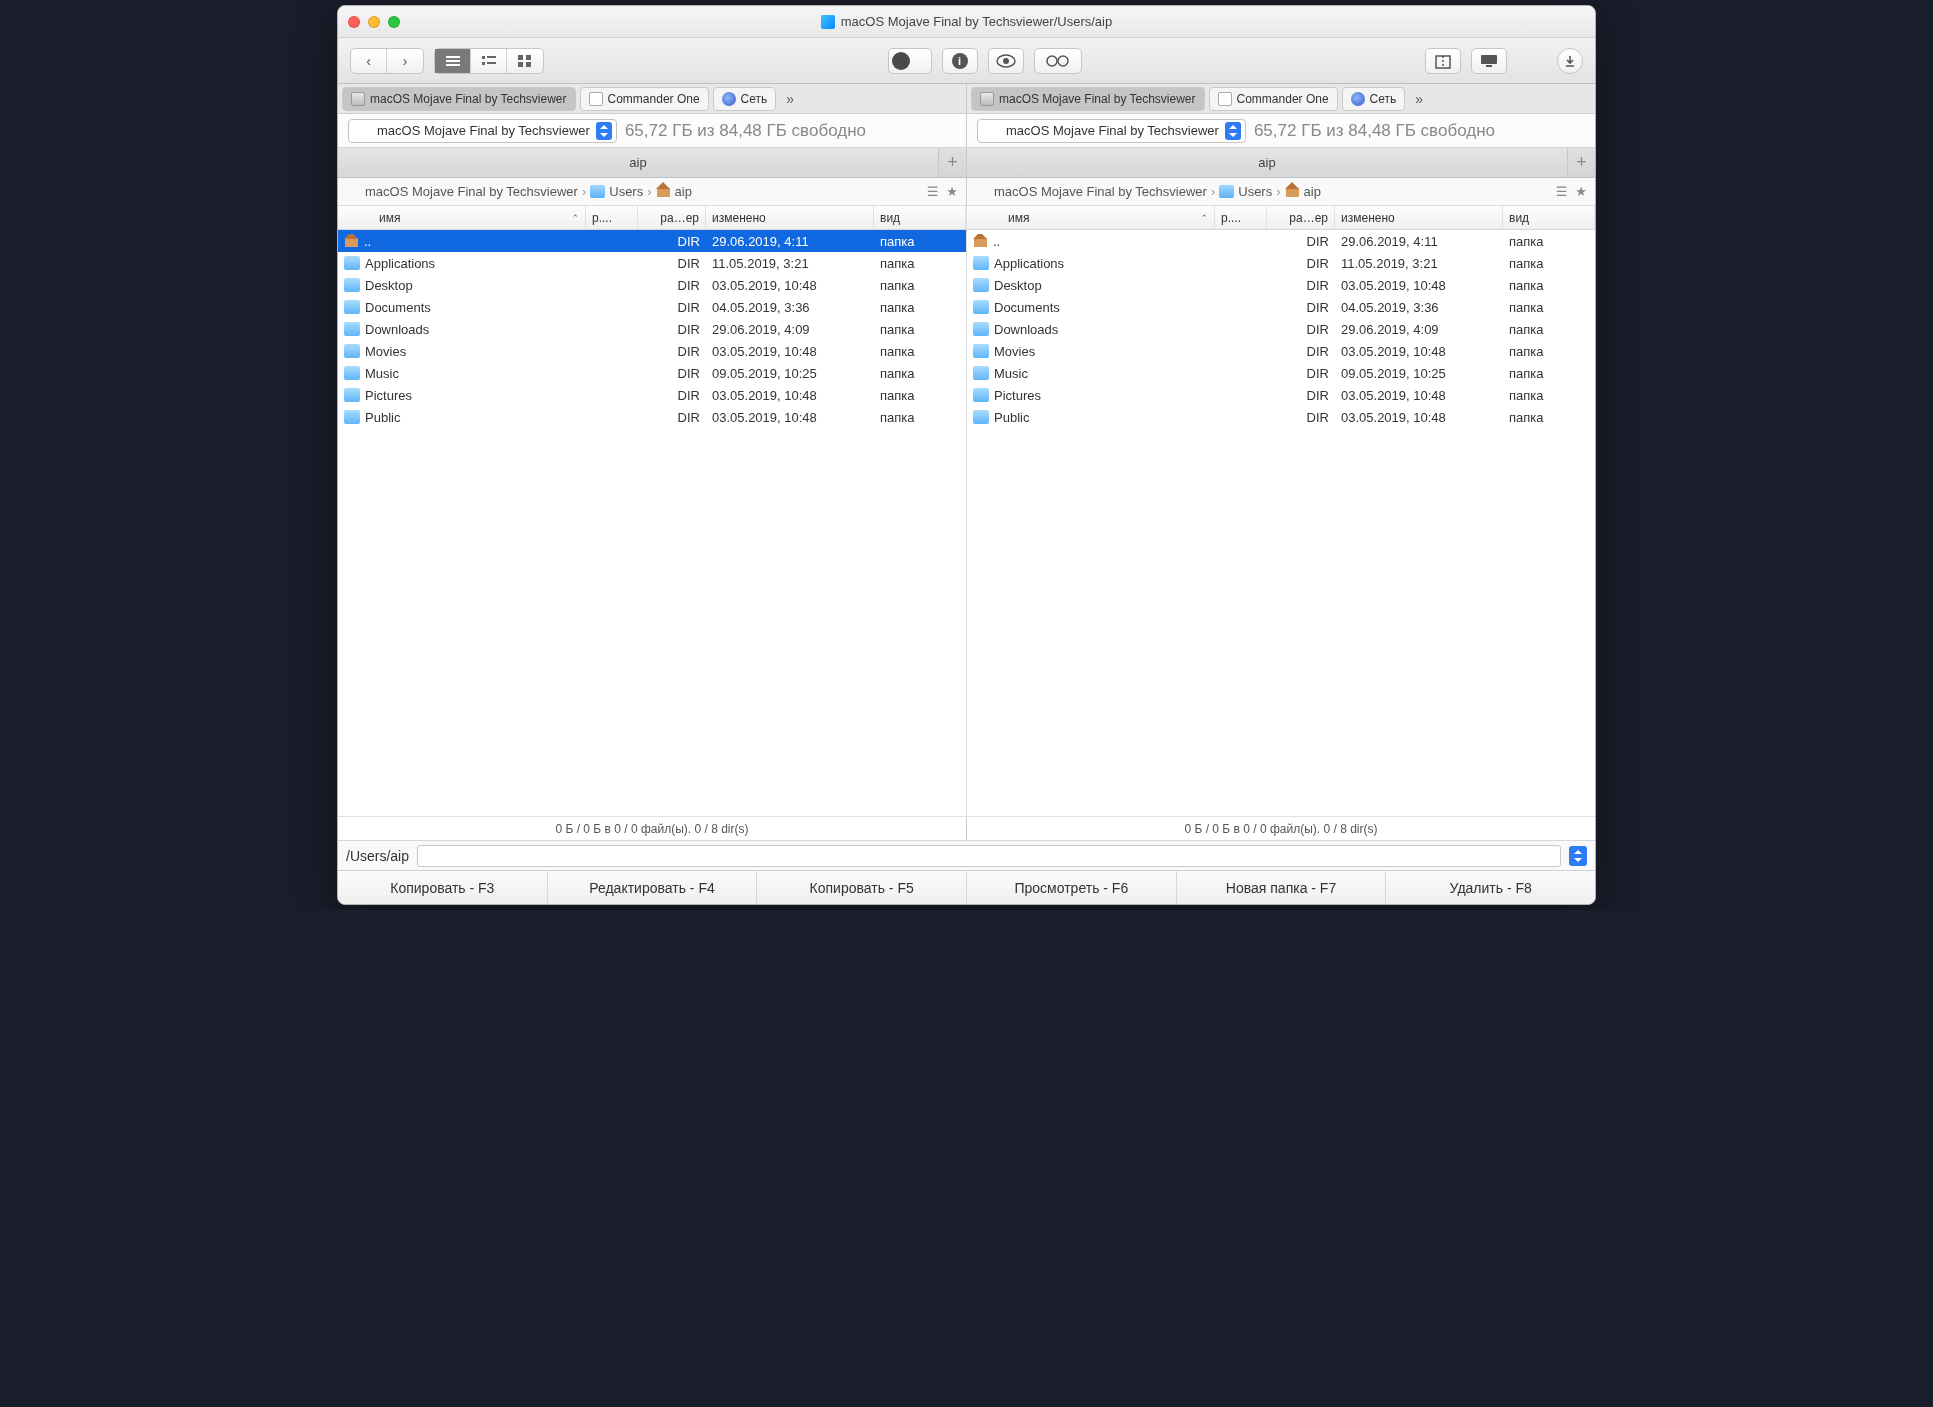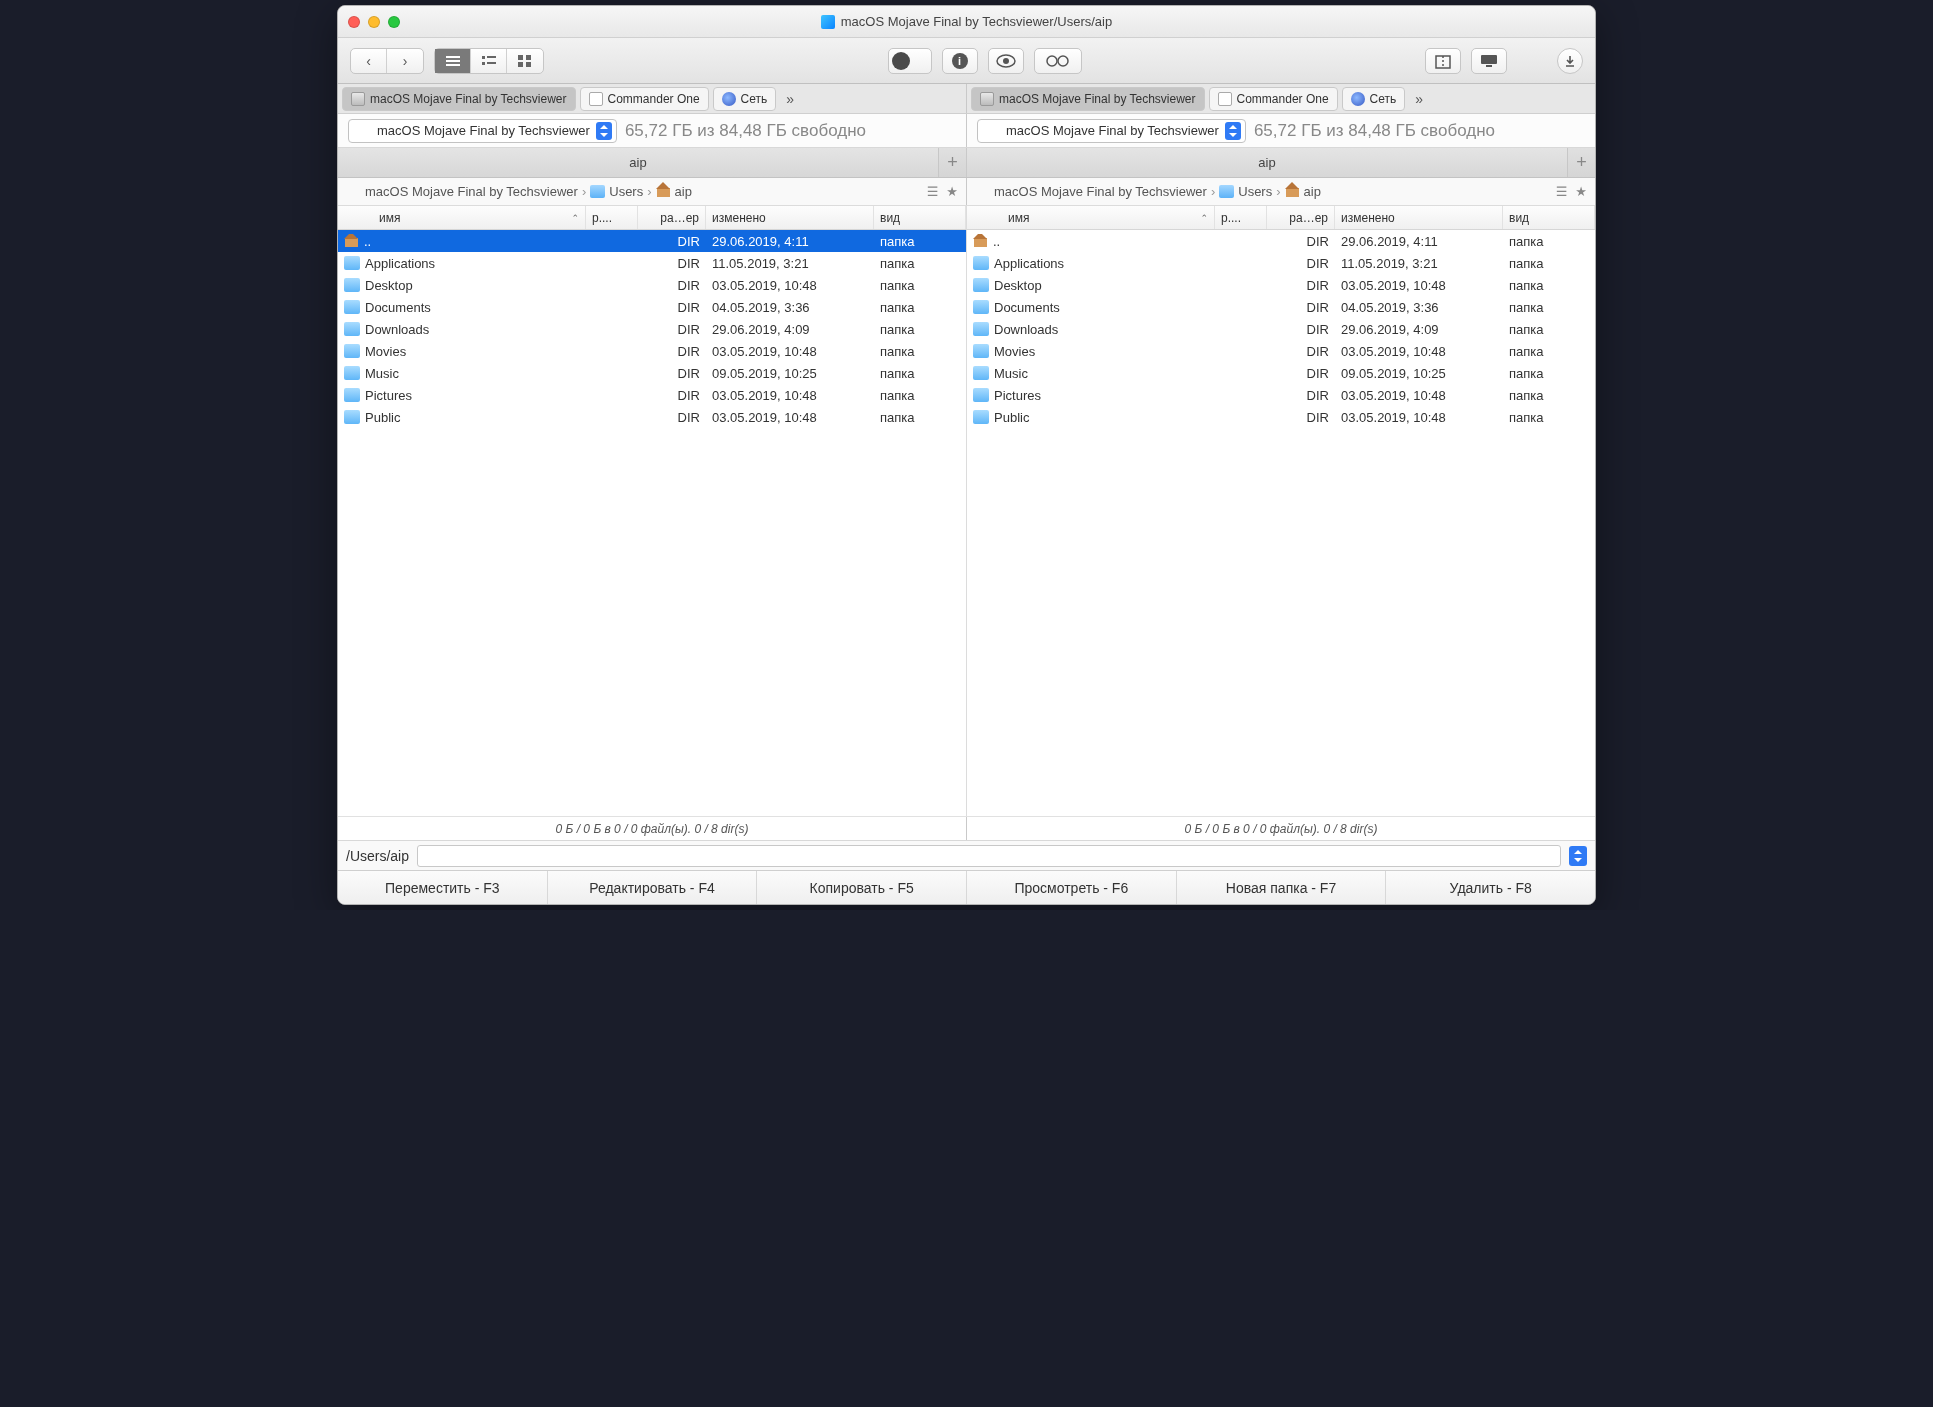--- a/index.html
+++ b/index.html
@@ -59,21 +59,21 @@
   .c-name{flex:1;} .c-ext{width:52px;} .c-size{width:68px; justify-content:flex-end;} .c-mod{width:168px;} .c-kind{width:92px;}
   .c-name .sort{margin-left:auto; font-size:9px; color:#666;}
   .listing{flex:1; background:#fff; overflow:auto; font-size:13px; color:#333;}
   .row{height:22px; display:flex; align-items:center;}
   .row.sel{background:#1069e0; color:#fff;}
   .row .cell{padding:0 6px; overflow:hidden; white-space:nowrap; display:flex; align-items:center; gap:5px;}
   .row .n{flex:1;} .row .e{width:52px;} .row .s{width:68px; justify-content:flex-end;} .row .m{width:168px;} .row .k{width:92px; border-right:1px solid transparent;}
   .fic{width:16px;height:14px; background:linear-gradient(#a9dcff,#5fb6f8); border-radius:2px; flex-shrink:0; position:relative;}
   .fic::before{content:"";position:absolute;top:-3px;left:1px;width:6px;height:3px;background:#5fb6f8;border-radius:1px 1px 0 0;}
   .status{height:24px; display:flex; font-size:12px; color:#555; background:#fff; border-top:1px solid #e1e1e1;}
-  .statushalf{flex:1; display:flex; align-items:center; justify-content:center;font-style:italic;}
+  .statushalf{flex:1; display:flex; align-items:center; justify-content:center;}
   .pathinput{height:30px; background:#f9f9f9; border-top:1px solid #d8d8d8; display:flex; align-items:center; padding:0 8px; gap:8px;}
   .pathlabel{font-size:14px; color:#333;}
   .pathfield{flex:1; height:22px; background:#fff; border:1px solid #c8c8c8; border-radius:3px;}
   .combo{width:18px;height:20px;background:#2f7af5;border-radius:3px;position:relative;}
   .combo::before,.combo::after{content:"";position:absolute;left:5px;width:0;height:0;border-left:4px solid transparent;border-right:4px solid transparent;}
   .combo::before{top:4px;border-bottom:4px solid #fff;}
   .combo::after{bottom:4px;border-top:4px solid #fff;}
   .fkeys{height:34px; background:linear-gradient(#fbfbfb,#efefef); border-top:1px solid #cfcfcf; display:flex;}
   .fkey{flex:1; border-right:1px solid #d8d8d8; display:flex; align-items:center; justify-content:center; font-size:14px; color:#333;}
   .fkey:last-child{border-right:none;}
@@ -518,21 +518,21 @@
   </div>
 
   <div class="pathinput">
     <span class="pathlabel">/Users/aip</span>
     <div class="pathfield"></div>
     <div class="combo"></div>
   </div>
 
   <div class="fkeys">
     <div class="fkey">
-        <span>Переместить - F3</span>
+        <span>Копировать - F3</span>
       </div>
     <div class="fkey">
         <span>Редактировать - F4</span>
       </div>
     <div class="fkey">
         <span>Копировать - F5</span>
       </div>
     <div class="fkey">
         <span>Просмотреть - F6</span>
       </div>

